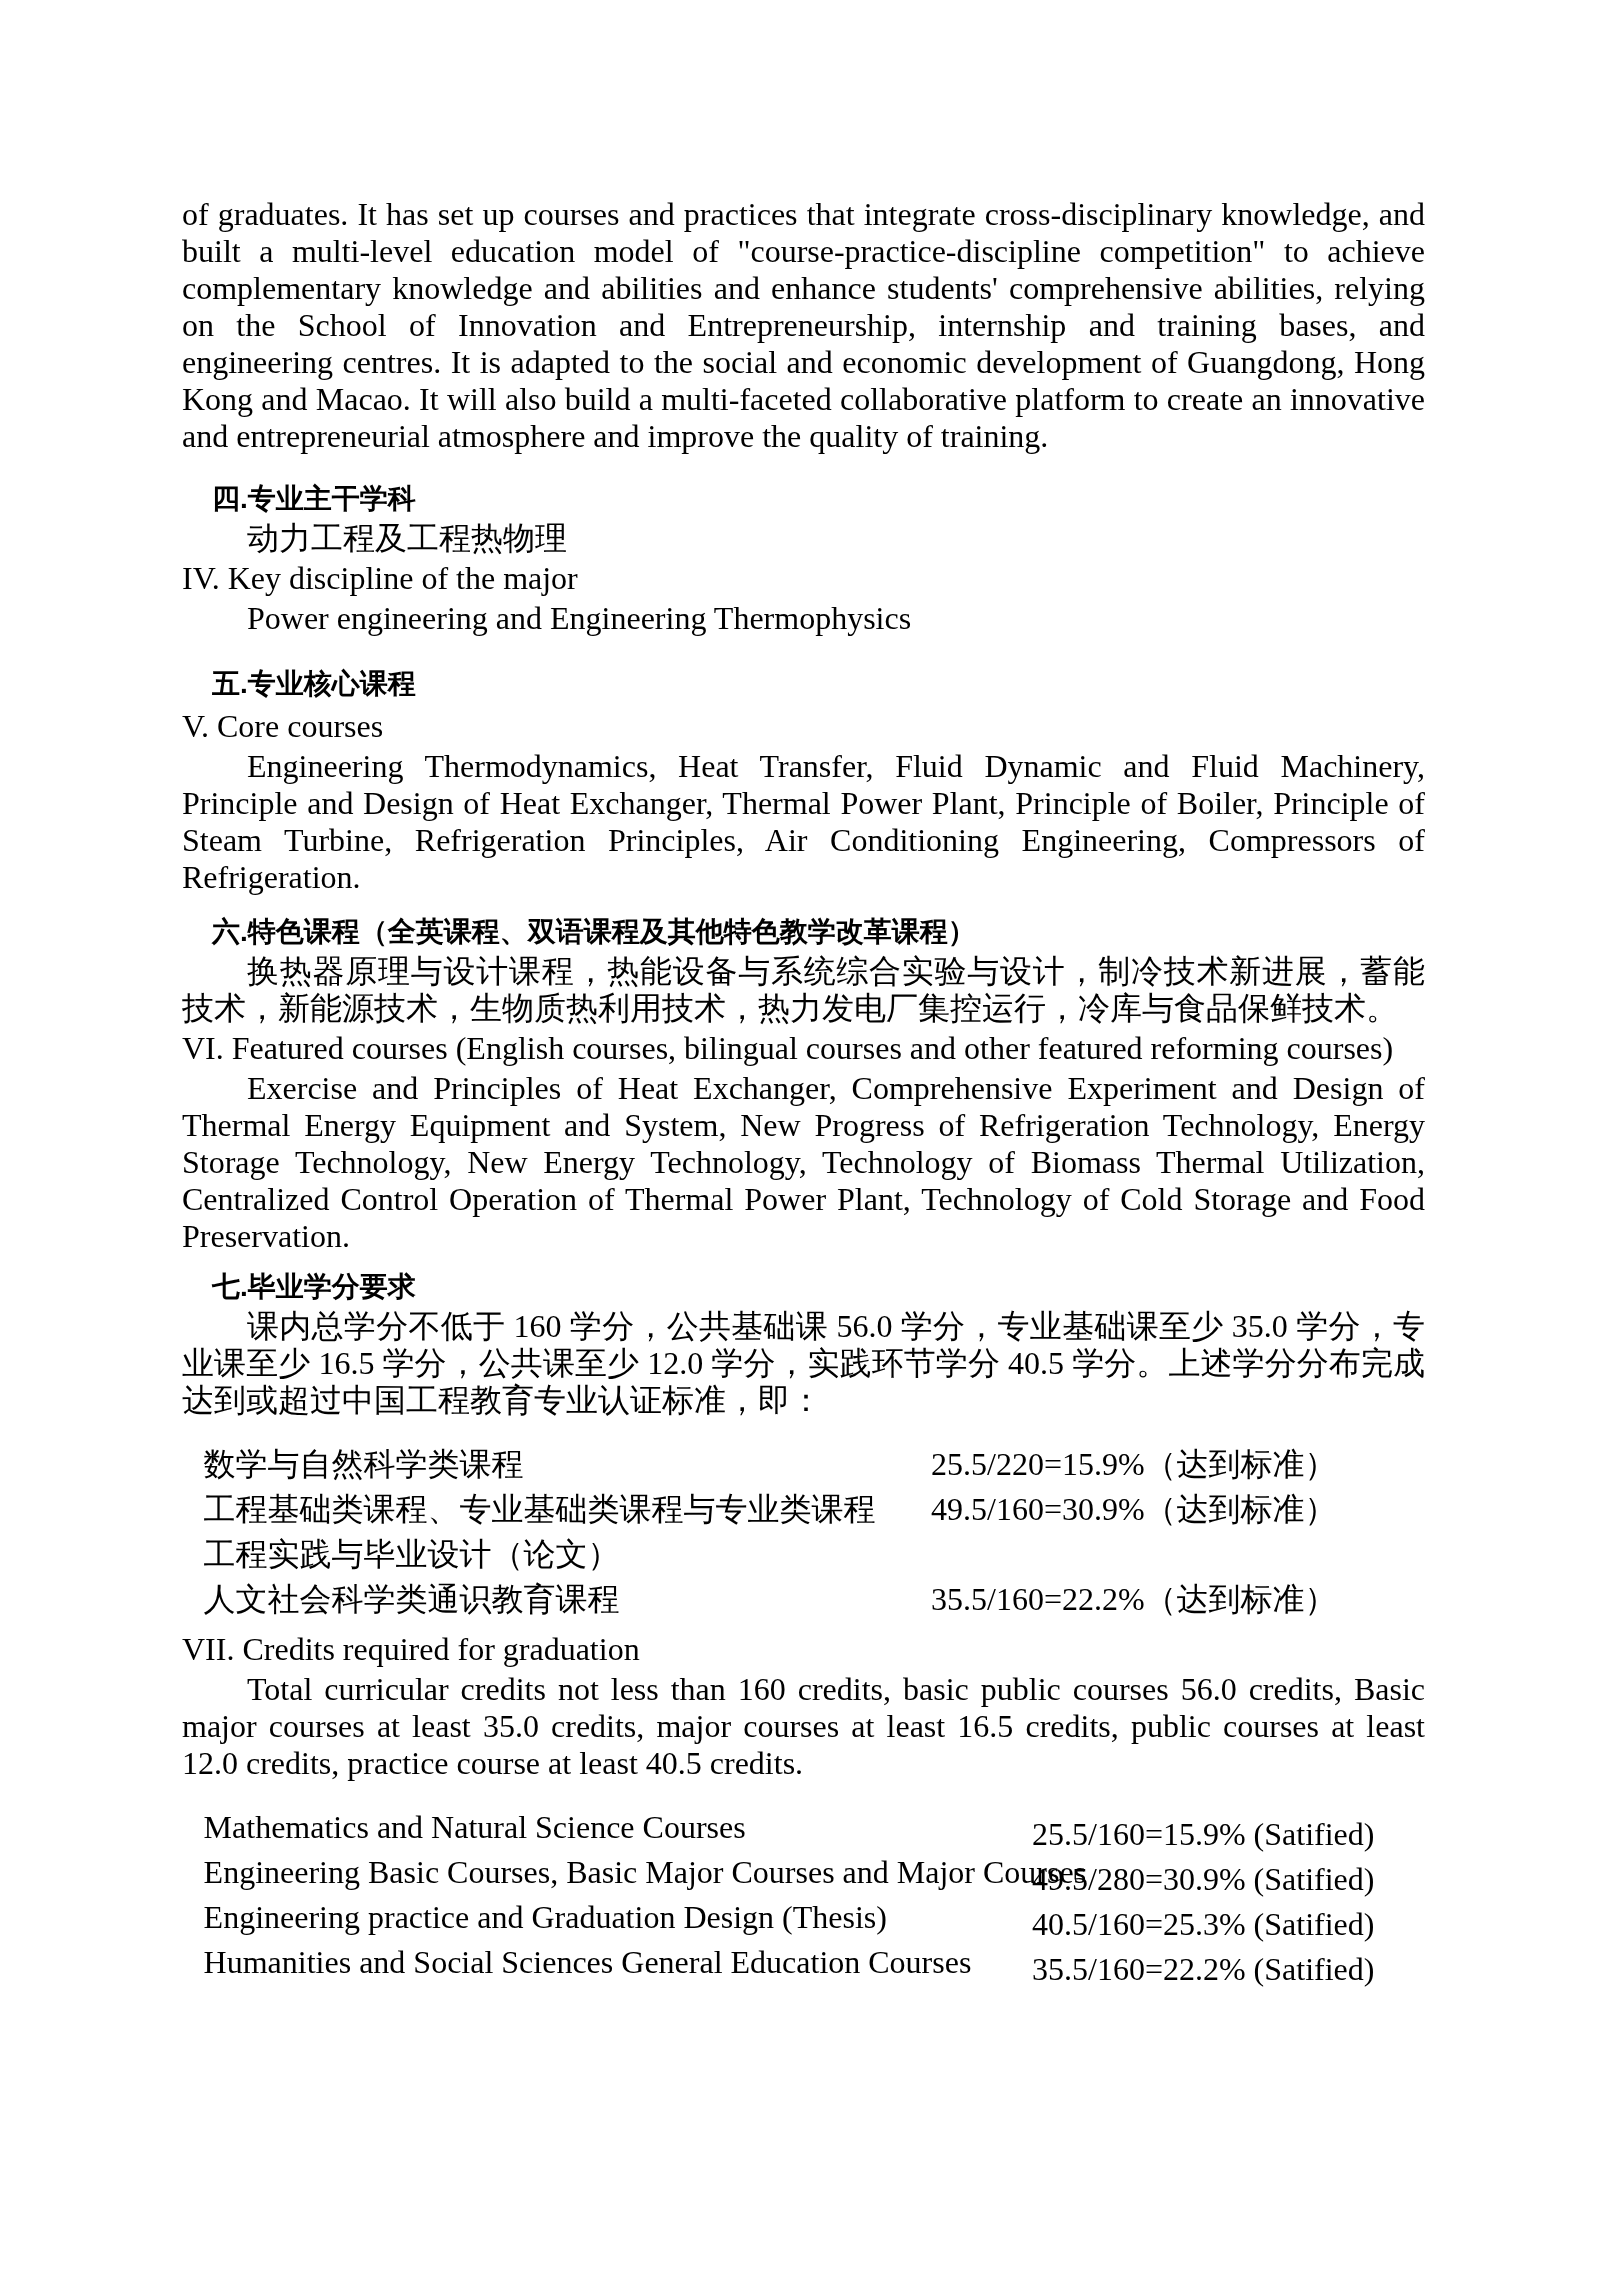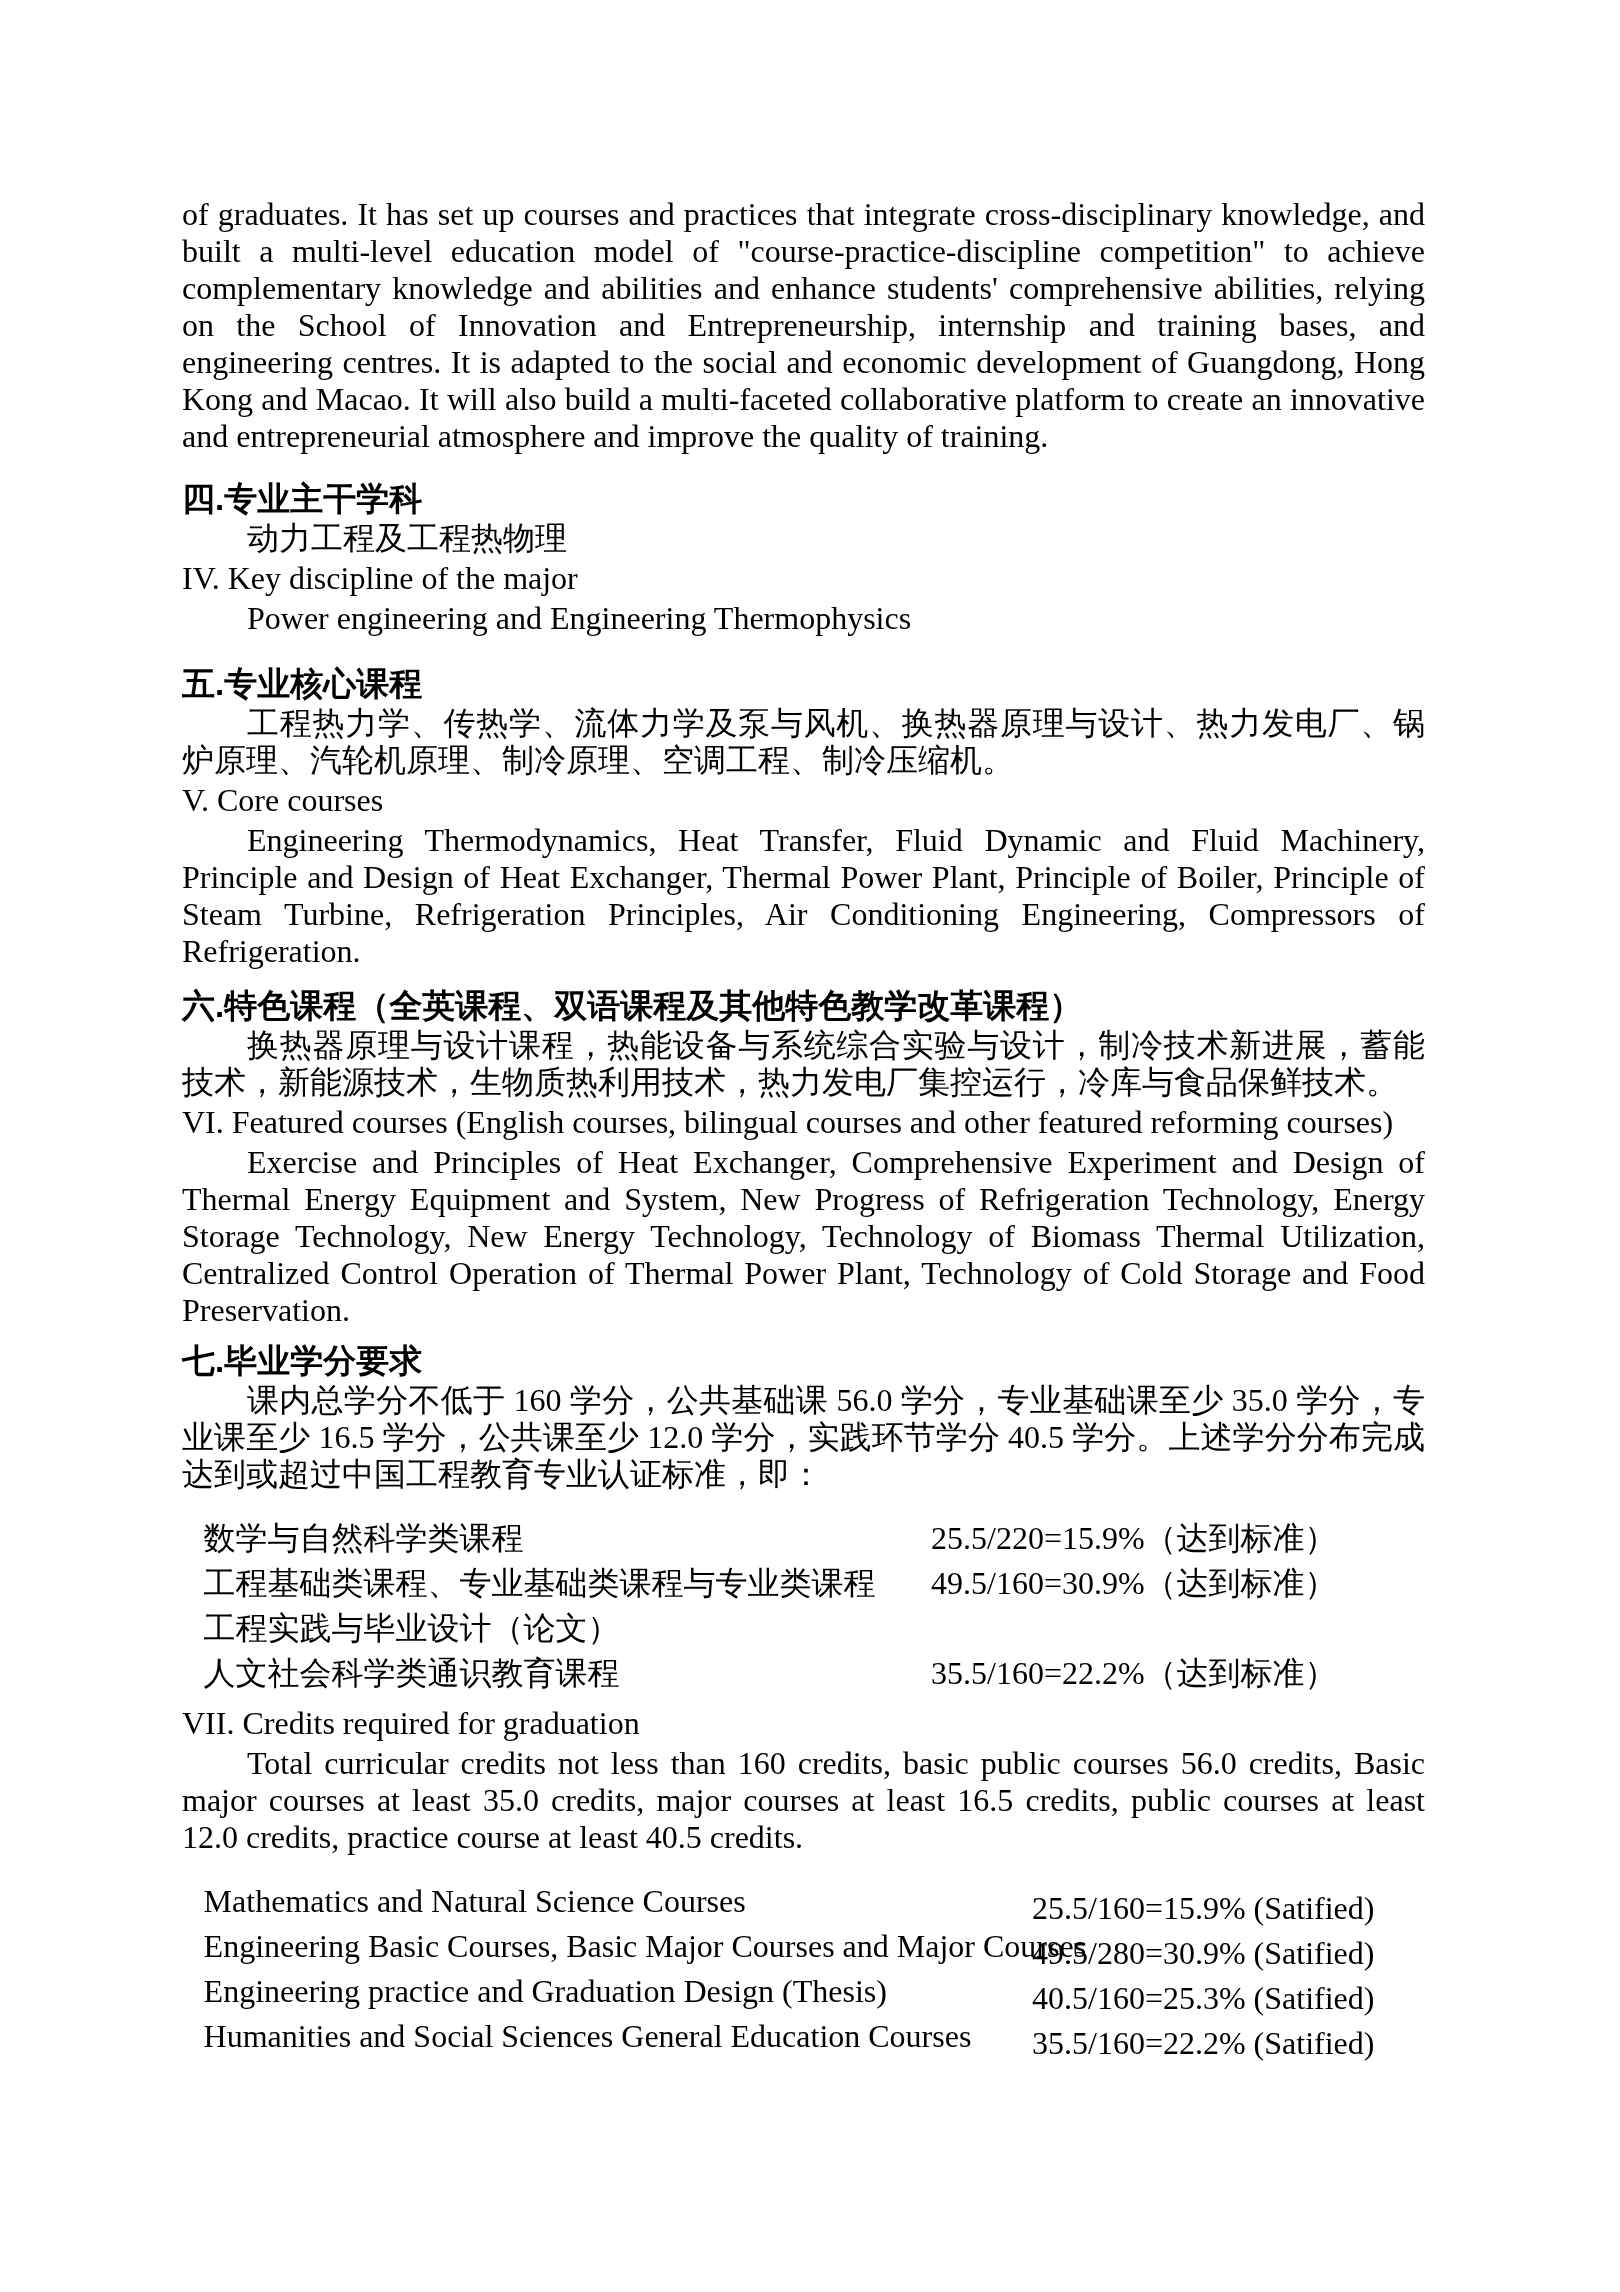--- a/index.html
+++ b/index.html
@@ -27,24 +27,25 @@
     font-family: "Liberation Serif", "DejaVu Serif", serif;
     font-size: 32px;
     line-height: 37px;
     text-align: justify;
     font-weight: 400;
   }
   .indent { text-indent: 65px; }
 
   .h-zh {
     font-family: "Liberation Sans", "DejaVu Sans", sans-serif;
-    font-size: 33px;
+    font-size: 28px;
     line-height: 43px;
     font-weight: 700;
     text-align: left;
+    margin-left: 30px;
   }
   .h-en {
     font-family: "Liberation Serif", "DejaVu Serif", serif;
     font-size: 32px;
     line-height: 43px;
     font-weight: 400;
     text-align: justify;
   }
 
   .mt-h4  { margin-top: 21.6px; }
@@ -83,21 +84,20 @@
 
     <section>
       <h2 class="h-zh mt-h4">四.专业主干学科</h2>
       <p class="body-zh indent">动力工程及工程热物理</p>
       <h2 class="h-en">IV. Key discipline of the major</h2>
       <p class="body-en indent">Power engineering and Engineering Thermophysics</p>
     </section>
 
     <section>
       <h2 class="h-zh mt-h5">五.专业核心课程</h2>
-      <p class="body-zh indent">工程热力学、传热学、流体力学及泵与风机、换热器原理与设计、热力发电厂、锅炉原理、汽轮机原理、制冷原理、空调工程、制冷压缩机。</p>
       <h2 class="h-en">V. Core courses</h2>
       <p class="body-en indent">Engineering Thermodynamics, Heat Transfer, Fluid Dynamic and Fluid Machinery, Principle and Design of Heat Exchanger, Thermal Power Plant, Principle of Boiler, Principle of Steam Turbine, Refrigeration Principles, Air Conditioning Engineering, Compressors of Refrigeration.</p>
     </section>
 
     <section>
       <h2 class="h-zh mt-h6">六.特色课程（全英课程、双语课程及其他特色教学改革课程）</h2>
       <p class="body-zh indent">换热器原理与设计课程，热能设备与系统综合实验与设计，制冷技术新进展，蓄能技术，新能源技术，生物质热利用技术，热力发电厂集控运行，冷库与食品保鲜技术。</p>
       <h2 class="h-en">VI. Featured courses (English courses, bilingual courses and other featured reforming courses)</h2>
       <p class="body-en indent">Exercise and Principles of Heat Exchanger, Comprehensive Experiment and Design of Thermal Energy Equipment and System, New Progress of Refrigeration Technology, Energy Storage Technology, New Energy Technology, Technology of Biomass Thermal Utilization, Centralized Control Operation of Thermal Power Plant, Technology of Cold Storage and Food Preservation.</p>
     </section>

